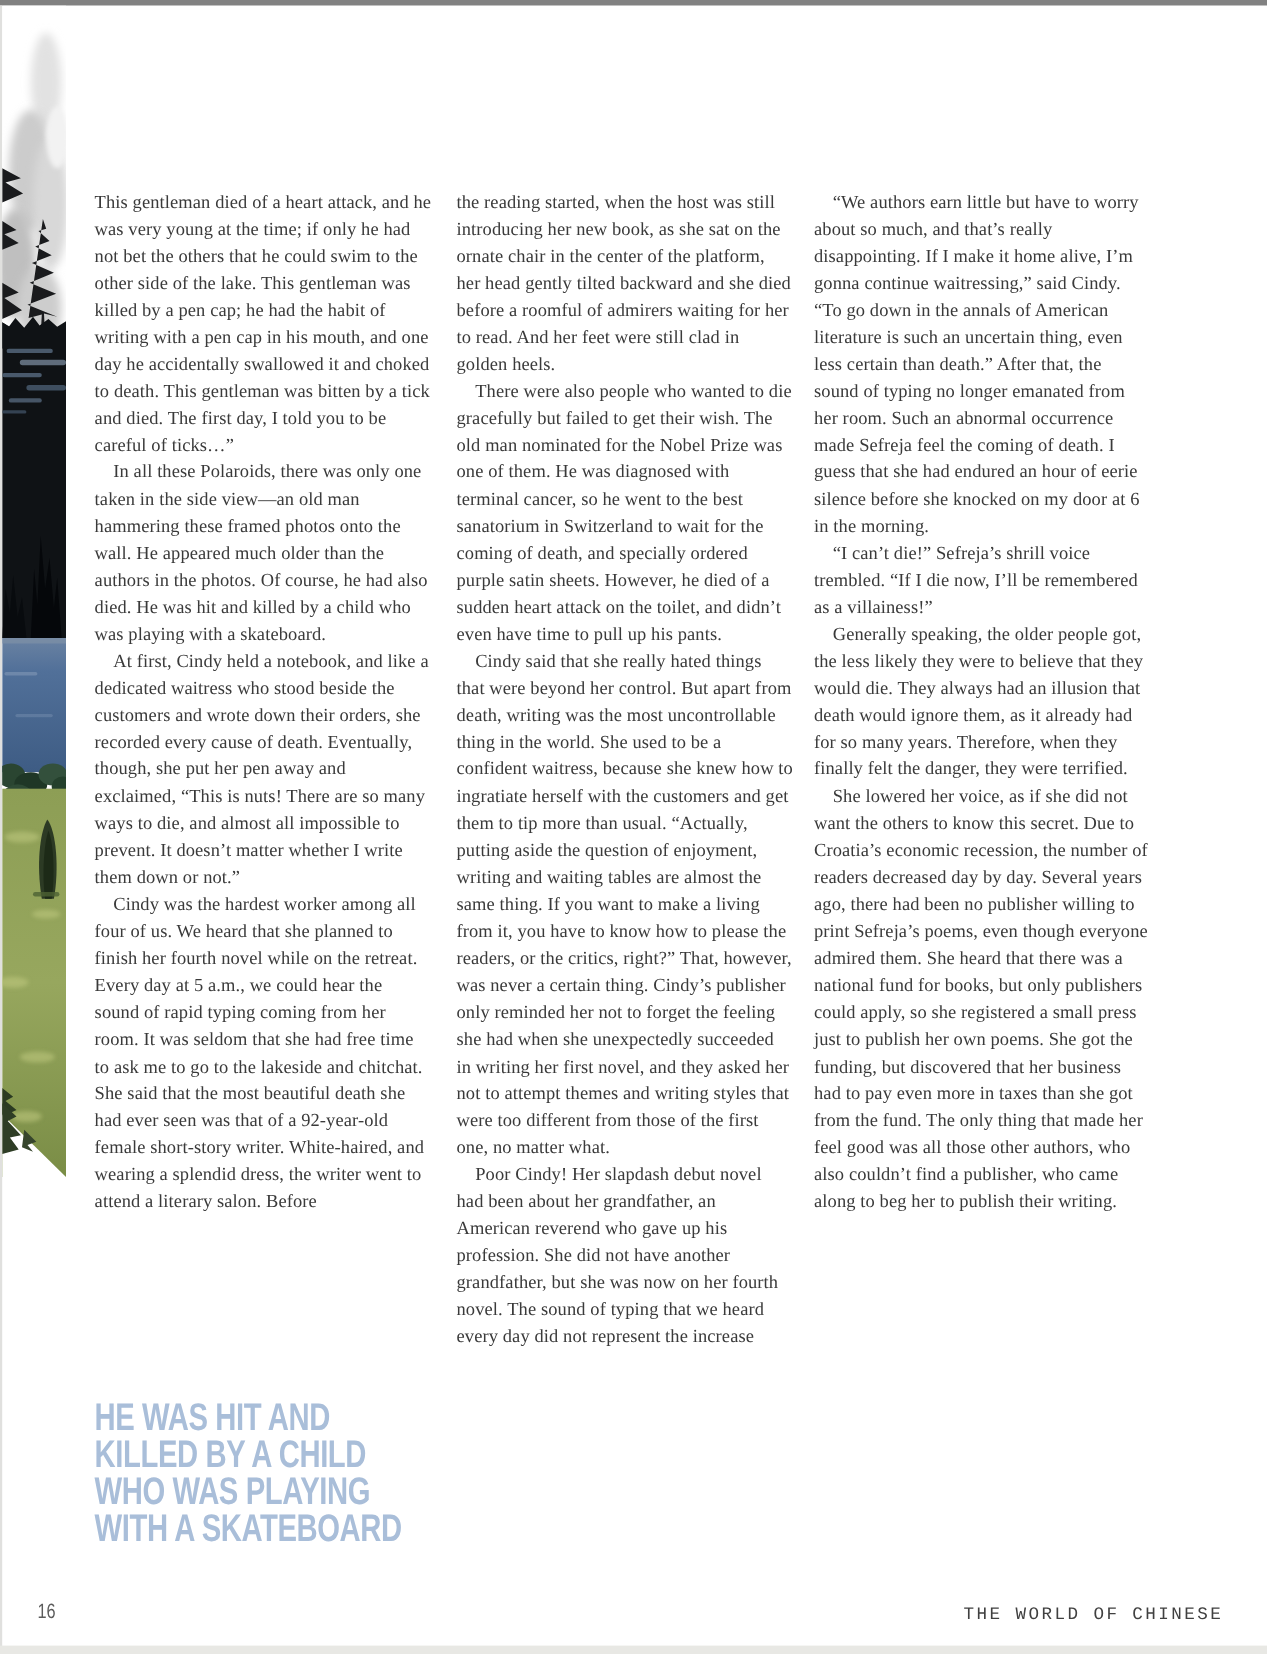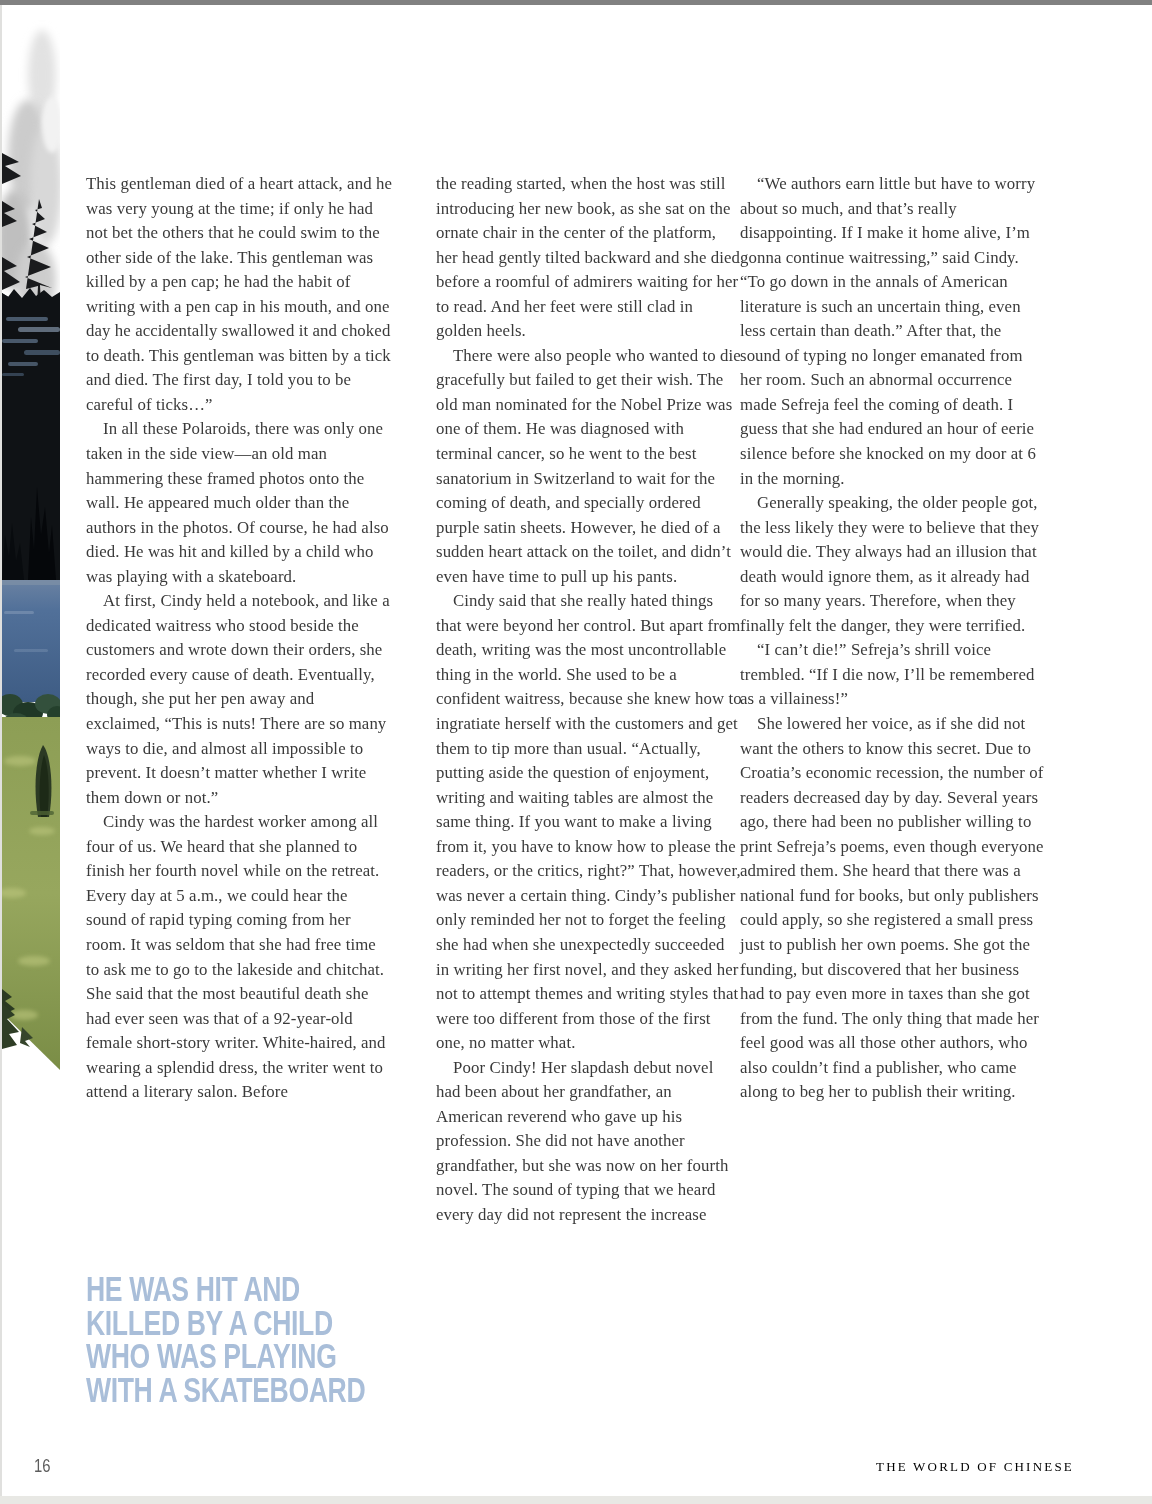--- a/index.html
+++ b/index.html
@@ -15,40 +15,40 @@
   .illustration svg { display:block; }
 
   .col {
     position:absolute; top:172px; width:306px;
     font-size:16.8px; line-height:24.55px; color:#3a3a3a;
     text-align:left; letter-spacing:0.1px;
   }
   .col p { margin:0; }
   .col p.ind { text-indent:17px; }
   .col1 { left:86px; }
-  .col2 { left:436px; }
+  .col2 { left:415px; }
   .col3 { left:740px; }
 
   .pullquote {
     position:absolute; left:86px; top:1272px;
     font-family:"Liberation Sans", sans-serif; font-weight:bold;
     font-size:35px; line-height:33.5px; letter-spacing:-0.5px;
     color:#a9bed9; transform:scaleX(0.76); transform-origin:left top;
     white-space:nowrap;
   }
 
   .pagenum {
     position:absolute; left:34px; top:1455px;
     font-family:"Liberation Sans", sans-serif; font-size:19px; color:#5c5c5c;
     transform:scaleX(0.78); transform-origin:left top;
   }
   .footer-right {
     position:absolute; left:876px; top:1459px;
-    font-family:Liberation Serif, serif; font-size:13px;
-    letter-spacing:2.2px; color:#000000; white-space:nowrap;
+    font-family:Liberation Mono, monospace; font-size:16px;
+    letter-spacing:2.2px; color:#404040; white-space:nowrap;
   }
 </style>
 </head>
 <body>
 
 <div class="page">
 
   <div class="top-bar"></div>
   <div class="left-edge"></div>
 
@@ -156,22 +156,22 @@
 
   <div class="col col2">
     <p>the reading started, when the host was still introducing her new book, as she sat on the ornate chair in the center of the platform, her head gently tilted backward and she died before a roomful of admirers waiting for her to read. And her feet were still clad in golden heels.</p>
     <p class="ind">There were also people who wanted to die gracefully but failed to get their wish. The old man nominated for the Nobel Prize was one of them. He was diagnosed with terminal cancer, so he went to the best sanatorium in Switzerland to wait for the coming of death, and specially ordered purple satin sheets. However, he died of a sudden heart attack on the toilet, and didn’t even have time to pull up his pants.</p>
     <p class="ind">Cindy said that she really hated things that were beyond her control. But apart from death, writing was the most uncontrollable thing in the world. She used to be a confident waitress, because she knew how to ingratiate herself with the customers and get them to tip more than usual. “Actually, putting aside the question of enjoyment, writing and waiting tables are almost the same thing. If you want to make a living from it, you have to know how to please the readers, or the critics, right?” That, however, was never a certain thing. Cindy’s publisher only reminded her not to forget the feeling she had when she unexpectedly succeeded in writing her first novel, and they asked her not to attempt themes and writing styles that were too different from those of the first one, no matter what.</p>
     <p class="ind">Poor Cindy! Her slapdash debut novel had been about her grandfather, an American reverend who gave up his profession. She did not have another grandfather, but she was now on her fourth novel. The sound of typing that we heard every day did not represent the increase</p>
   </div>
 
   <div class="col col3">
     <p class="ind">“We authors earn little but have to worry about so much, and that’s really disappointing. If I make it home alive, I’m gonna continue waitressing,” said Cindy. “To go down in the annals of American literature is such an uncertain thing, even less certain than death.” After that, the sound of typing no longer emanated from her room. Such an abnormal occurrence made Sefreja feel the coming of death. I guess that she had endured an hour of eerie silence before she knocked on my door at 6 in the morning.</p>
+    <p class="ind">“I can’t die!” Sefreja’s shrill voice trembled. “If I die now, I’ll be remembered as a villainess!”</p>
     <p class="ind">Generally speaking, the older people got, the less likely they were to believe that they would die. They always had an illusion that death would ignore them, as it already had for so many years. Therefore, when they finally felt the danger, they were terrified.</p>
-    <p class="ind">“I can’t die!” Sefreja’s shrill voice trembled. “If I die now, I’ll be remembered as a villainess!”</p>
     <p class="ind">She lowered her voice, as if she did not want the others to know this secret. Due to Croatia’s economic recession, the number of readers decreased day by day. Several years ago, there had been no publisher willing to print Sefreja’s poems, even though everyone admired them. She heard that there was a national fund for books, but only publishers could apply, so she registered a small press just to publish her own poems. She got the funding, but discovered that her business had to pay even more in taxes than she got from the fund. The only thing that made her feel good was all those other authors, who also couldn’t find a publisher, who came along to beg her to publish their writing.</p>
   </div>
 
   <div class="pullquote">
     <div>HE WAS HIT AND</div>
     <div>KILLED BY A CHILD</div>
     <div>WHO WAS PLAYING</div>
     <div>WITH A SKATEBOARD</div>
   </div>
 

